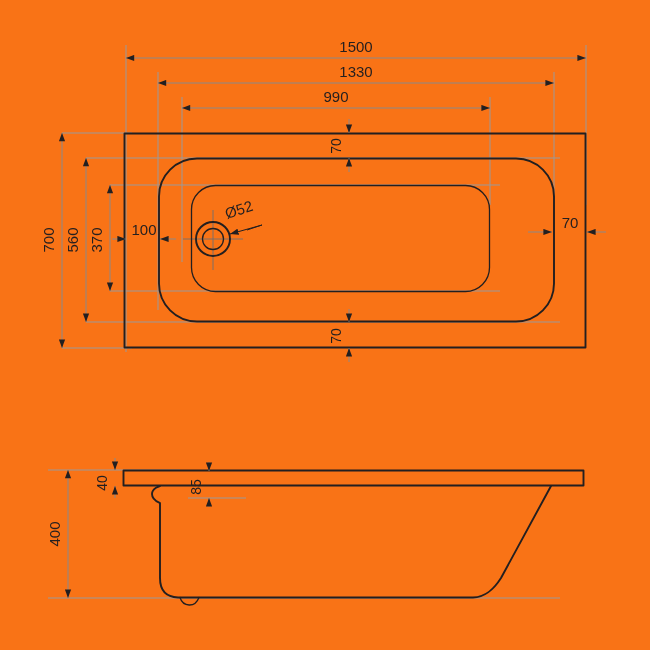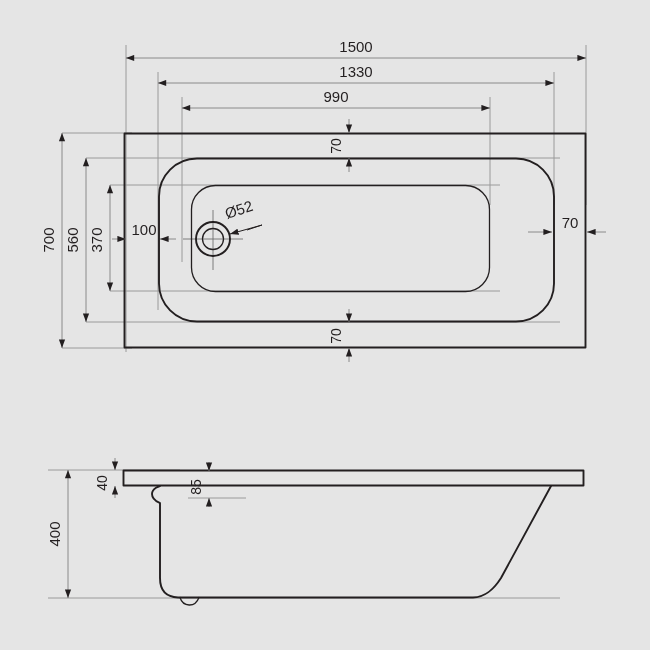--- a/index.html
+++ b/index.html
@@ -1,18 +1,18 @@
 <!DOCTYPE html>
 <html><head>
 <meta charset="utf-8">
 <style>
   html,body{margin:0;padding:0;background:#ffffff;}
   body{width:650px;height:650px;overflow:hidden;
        font-family:"Liberation Sans",sans-serif;}
-  #sheet{position:relative;width:650px;height:650px;background:#e5e5e5;}
+  #sheet{position:relative;width:650px;height:650px;background:#f97316;}
   svg{display:block;}
   .obj{fill:none;stroke:#231f20;stroke-width:1.9;stroke-linejoin:round;stroke-linecap:round;}
   .obj-thin{fill:none;stroke:#231f20;stroke-width:1.3;stroke-linejoin:round;stroke-linecap:round;}
   .dimline{stroke:#8a8a8a;stroke-width:1;fill:none;}
   .extline{stroke:#9a9a9a;stroke-width:1;fill:none;}
   .centerline{stroke:#6f6f6f;stroke-width:0.9;fill:none;}
   .arrowhead{fill:#231f20;stroke:none;}
   .dimtxt{fill:#231f20;font-family:"Liberation Sans",sans-serif;font-size:15px;}
   .dimtxt-sm{fill:#231f20;font-family:"Liberation Sans",sans-serif;font-size:14px;}
   .leader{stroke:#231f20;stroke-width:1;fill:none;}

